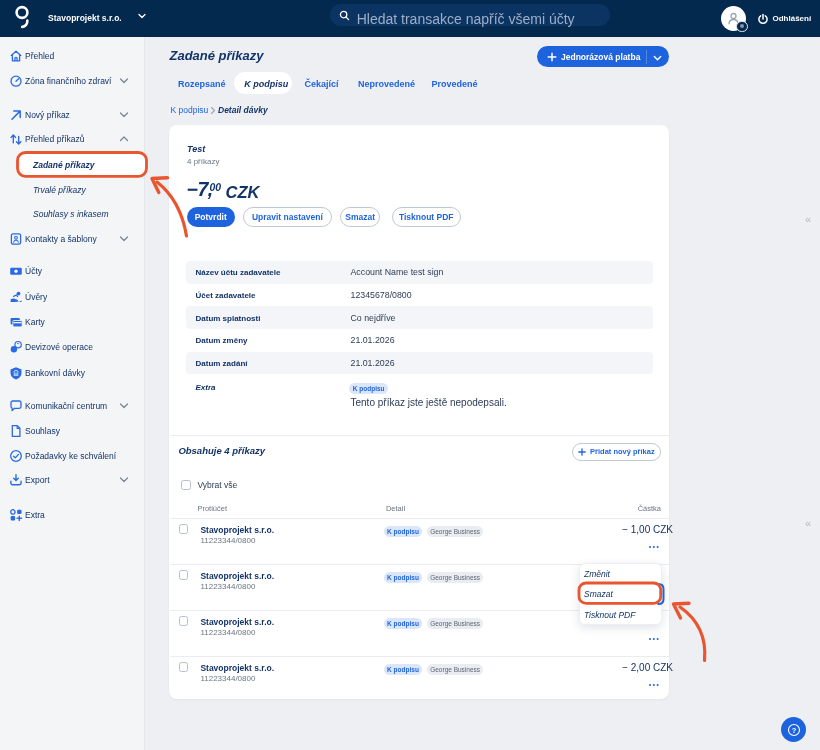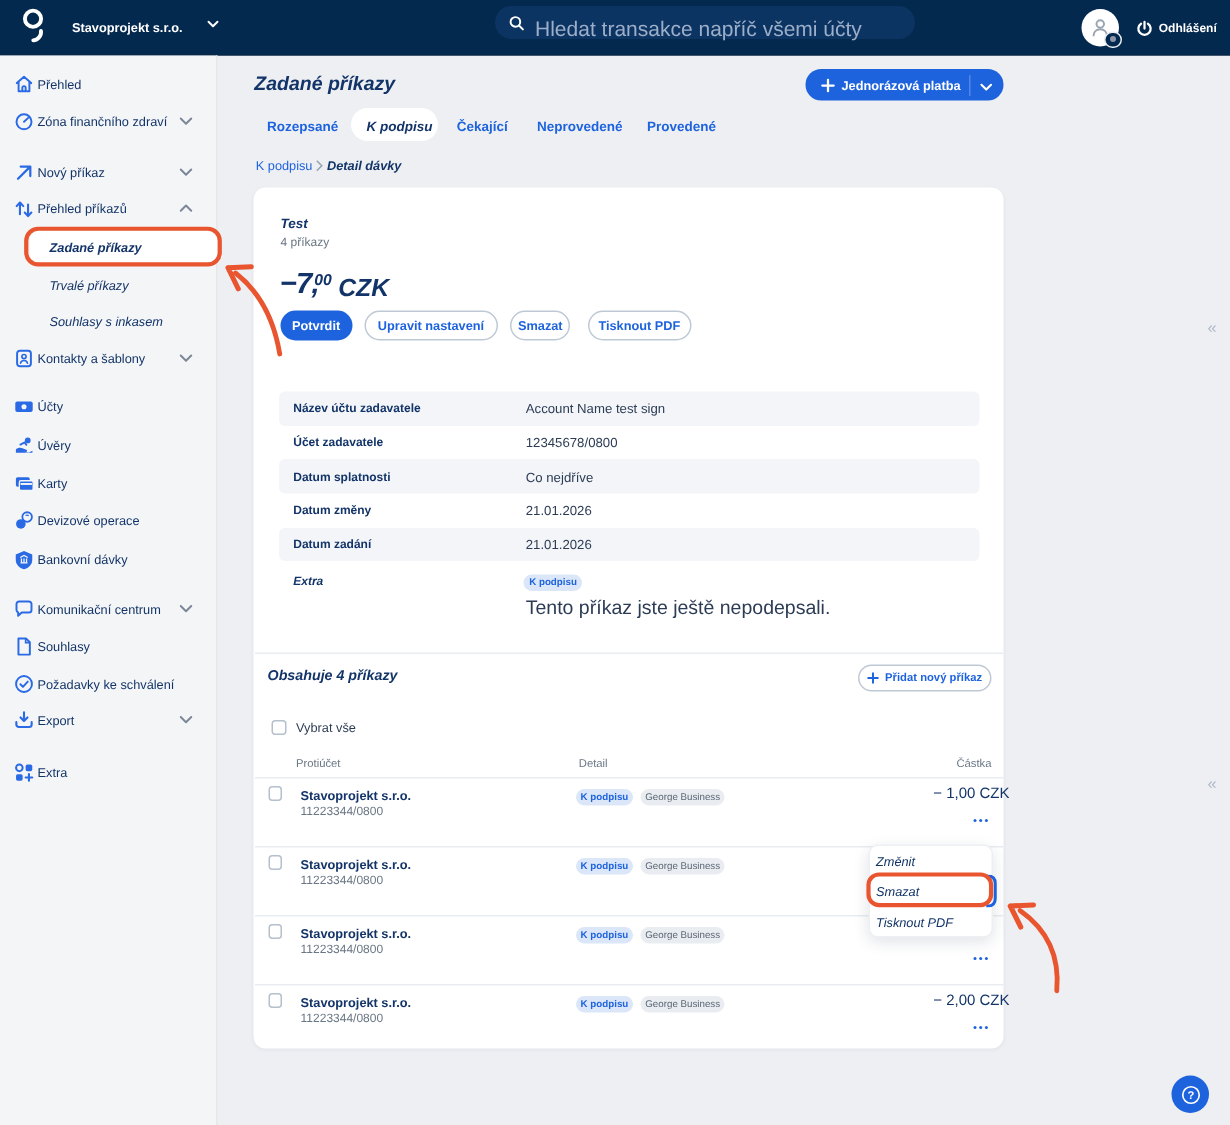--- a/index.html
+++ b/index.html
@@ -251,21 +251,21 @@
 <div class="detrow" style="top:329.1px;">
     <span class="lab">Datum změny</span>
     <span class="val">21.01.2026</span>
   </div>
 <div class="detrow g" style="top:351.8px;">
     <span class="lab">Datum zadání</span>
     <span class="val">21.01.2026</span>
   </div>
 <div class="abs navy b" style="left:195.5px;top:382.8px;font-size:8px;">Extra</div>
 <div class="abs badge bl" style="left:349.4px;top:383px;">K podpisu</div>
-<div class="abs" style="left:350.5px;top:397.4px;font-size:13px;color:#2d3c55;">Tento příkaz jste ještě nepodepsali.</div>
+<div class="abs" style="left:350.5px;top:397.4px;font-size:10px;color:#2d3c55;">Tento příkaz jste ještě nepodepsali.</div>
 
 <div class="sep" style="top:435px;"></div>
 
 <div class="abs navy b" style="left:178.4px;top:445px;font-size:9.5px;">Obsahuje 4 příkazy</div>
 <div class="pill-btn" style="left:571.8px;top:442.9px;width:89.2px;height:18.2px;border-radius:9.1px;font-size:7.5px;font-weight:bold;">
   <svg style="margin-right:4px;" width="8" height="8" viewBox="0 0 8 8">
       <path d="M4 0.8 V7.2 M0.8 4 H7.2" stroke="#1e63de" stroke-width="1.3" stroke-linecap="round"></path>
     </svg>Přidat nový příkaz</div>
 <div class="cb" style="left:181px;top:480px;"></div>
 <div class="abs" style="left:197.4px;top:480px;font-size:8.5px;color:#2d3c55;">Vybrat vše</div>

